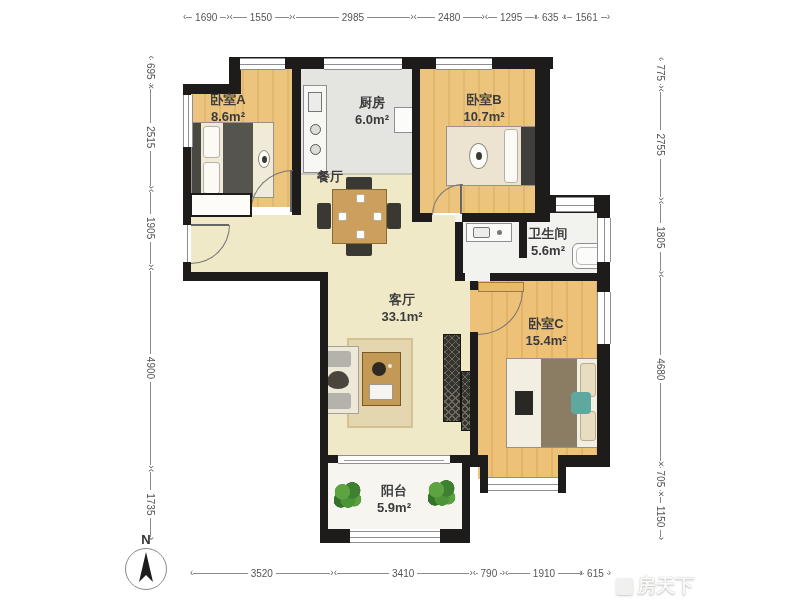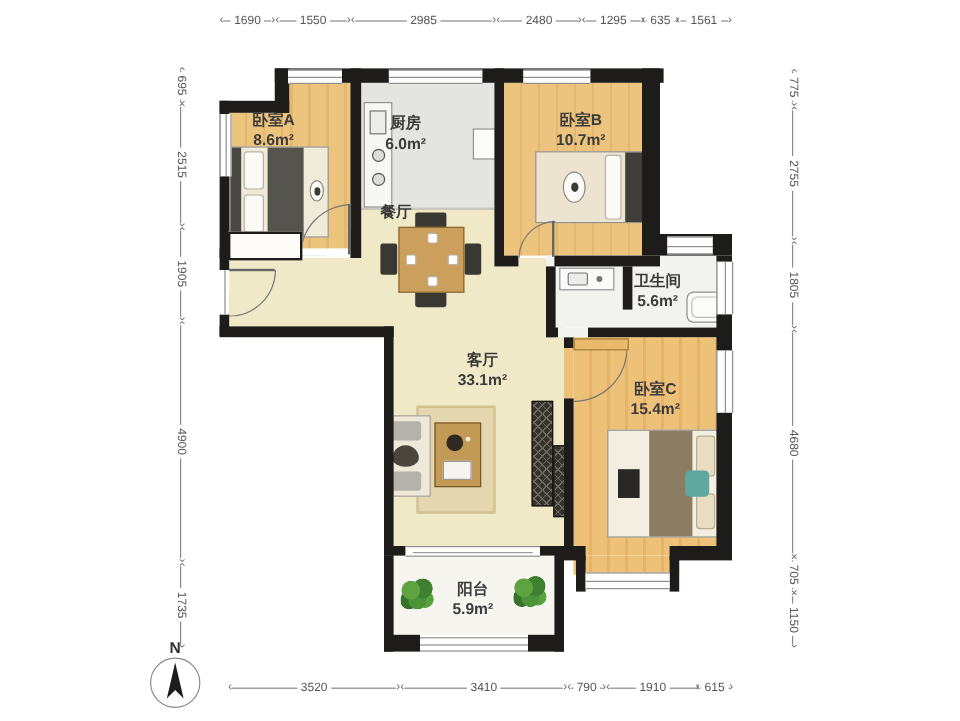--- a/index.html
+++ b/index.html
@@ -207,21 +207,21 @@
   <div class="leaf" style="left:460px;top:184px;width:2px;height:30px"></div>
   <div class="arcBR" style="left:478px;top:290px;width:44px;height:44px"></div>
   <div class="panel" style="left:478px;top:282px;width:44px;height:8px"></div>
 
   <div class="fx" style="left:190px;top:193px;width:62px;height:24px;background:#fdfcf8;border:2px solid #1d1c1a"></div>
 
   <div class="lbl" style="left:228px;top:92px">
     <span class="nm">卧室A</span><br>
     <span class="ar">8.6m²</span>
   </div>
-  <div class="lbl" style="left:338px;top:95px">
+  <div class="lbl" style="left:372px;top:95px">
     <span class="nm">厨房</span><br>
     <span class="ar">6.0m²</span>
   </div>
   <div class="lbl" style="left:484px;top:92px">
     <span class="nm">卧室B</span><br>
     <span class="ar">10.7m²</span>
   </div>
   <div class="lbl" style="left:330px;top:169px">
     <span class="nm">餐厅</span>
   </div>
@@ -415,15 +415,19 @@
   <div id="compass">
     <div class="nl">N</div>
     <div class="circ">
       <svg width="38" height="38" viewBox="0 0 38 38">
         <polygon points="19,3 26,33 19,26 12,33" fill="#1c1c1a"></polygon>
       </svg>
     </div>
   </div>
 
   <div id="wm">
+    <div class="r1">
+      <span class="logo"></span>
+      <span>房天下</span>
+    </div>
   </div>
 
 </div>
 
 </body></html>

